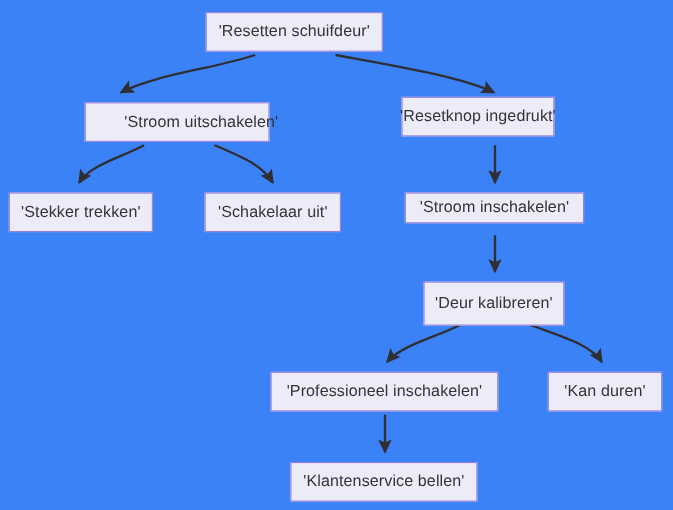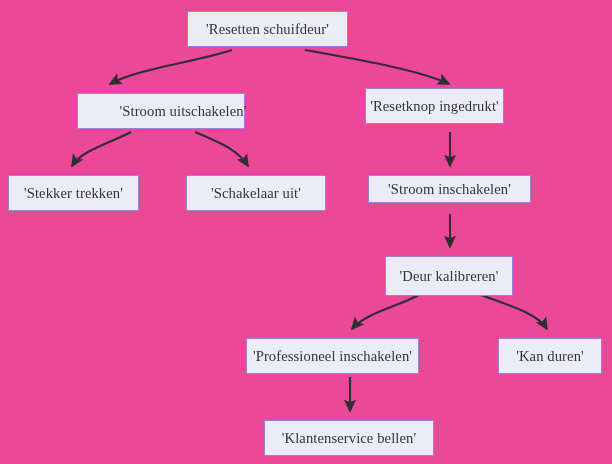--- a/index.html
+++ b/index.html
@@ -4,23 +4,23 @@
 <style>
   html, body {
     margin: 0;
     padding: 0;
     background: #4a7050;
   }
   #canvas {
     position: relative;
     width: 612px;
     height: 464px;
-    background: #ec4899;
+    background: #3b82f6;
     overflow: hidden;
-    font-family: Liberation Serif, serif;
+    font-family: Liberation Sans, sans-serif;
   }
   #edges {
     position: absolute;
     left: 0;
     top: 0;
     width: 612px;
     height: 464px;
   }
   .node {
     position: absolute;
@@ -67,30 +67,30 @@
       </div>
       <div class="node" style="left: 77px; top: 93px; width: 168px; height: 36px; background: rgb(236, 236, 248); border-color: rgb(154, 127, 220); color: rgb(51, 51, 56); padding-left: 44px;">
         <span>'Stroom uitschakelen'</span>
       </div>
       <div class="node" style="left: 365px; top: 88px; width: 139px; height: 36px; background: rgb(236, 236, 248); border-color: rgb(154, 127, 220); color: rgb(51, 51, 56);">
         <span>'Resetknop ingedrukt'</span>
       </div>
       <div class="node" style="left: 8px; top: 175px; width: 131px; height: 36px; background: rgb(236, 236, 248); border-color: rgb(154, 127, 220); color: rgb(51, 51, 56);">
         <span>'Stekker trekken'</span>
       </div>
-      <div class="node" style="left: 186px; top: 175px; width: 140px; height: 36px; background: rgb(236, 236, 248); border-color: rgb(154, 127, 220); color: rgb(51, 51, 56);">
+      <div class="node" style="left: 186px; top: 175px; width: 124px; height: 36px; background: rgb(236, 236, 248); border-color: rgb(154, 127, 220); color: rgb(51, 51, 56);">
         <span>'Schakelaar uit'</span>
       </div>
       <div class="node" style="left: 368px; top: 175px; width: 163px; height: 28px; background: rgb(236, 236, 248); border-color: rgb(154, 127, 220); color: rgb(51, 51, 56);">
         <span>'Stroom inschakelen'</span>
       </div>
       <div class="node" style="left: 385px; top: 256px; width: 128px; height: 40px; background: rgb(236, 236, 248); border-color: rgb(154, 127, 220); color: rgb(51, 51, 56);">
         <span>'Deur kalibreren'</span>
       </div>
-      <div class="node" style="left: 246px; top: 338px; width: 173px; height: 36px; background: rgb(236, 236, 248); border-color: rgb(154, 127, 220); color: rgb(51, 51, 56);">
+      <div class="node" style="left: 246px; top: 338px; width: 207px; height: 36px; background: rgb(236, 236, 248); border-color: rgb(154, 127, 220); color: rgb(51, 51, 56);">
         <span>'Professioneel inschakelen'</span>
       </div>
       <div class="node" style="left: 498px; top: 338px; width: 104px; height: 36px; background: rgb(236, 236, 248); border-color: rgb(154, 127, 220); color: rgb(51, 51, 56);">
         <span>'Kan duren'</span>
       </div>
       <div class="node" style="left: 264px; top: 420px; width: 170px; height: 36px; background: rgb(236, 236, 248); border-color: rgb(154, 127, 220); color: rgb(51, 51, 56);">
         <span>'Klantenservice bellen'</span>
       </div>
     </div>
 

